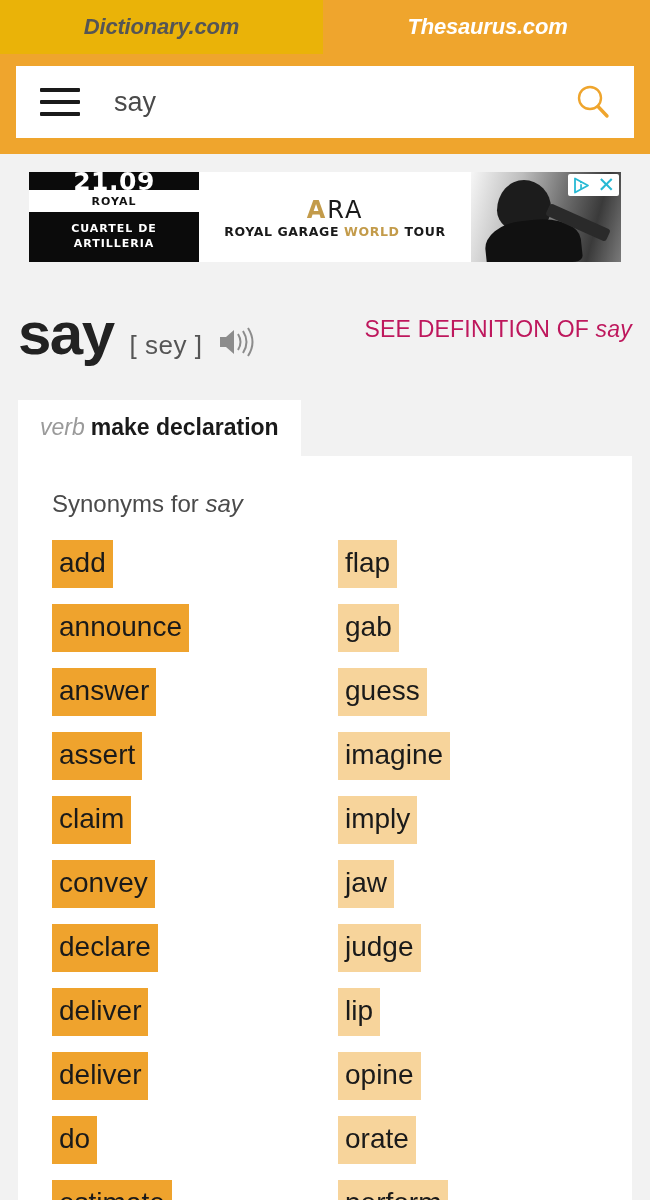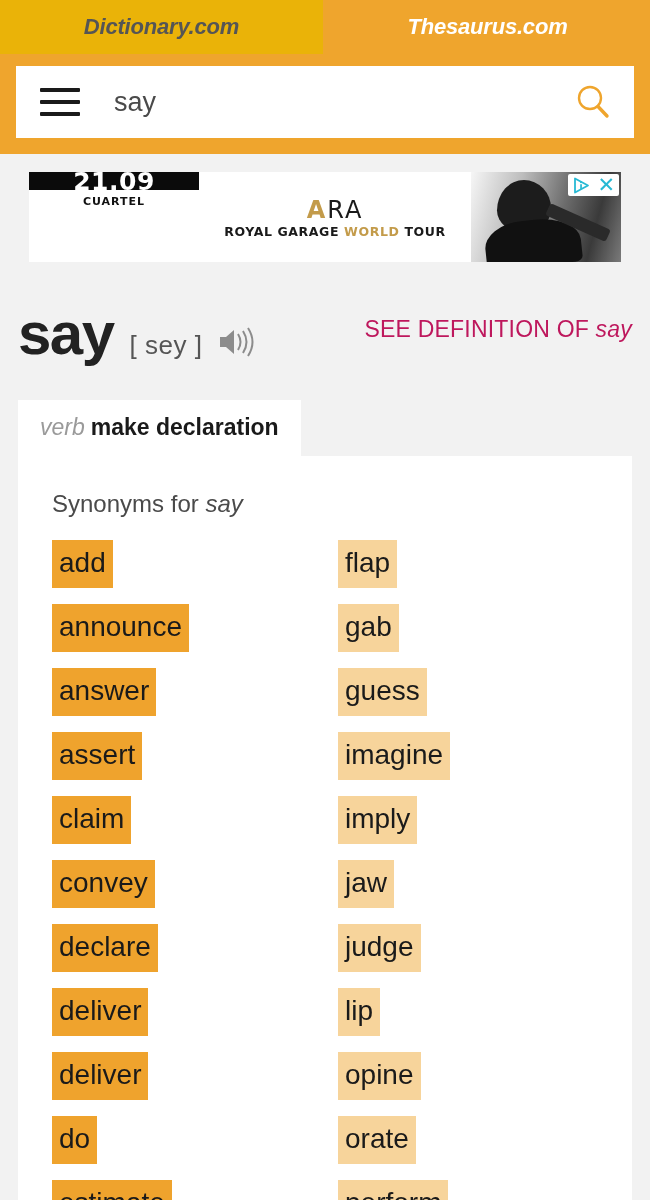--- a/index.html
+++ b/index.html
@@ -404,21 +404,25 @@
 
     </div>
   </div>
 </div>
 
 <div class="ad-region">
   <div class="ad-banner">
 
     <div class="ad-left">
       <div class="ad-date">21.09</div>
-      <div class="ad-city">CUARTEL</div>
+      <div class="ad-city">ROYAL</div>
+      <div class="ad-venue">
+        <span>CUARTEL DE</span>
+        <span>ARTILLERIA</span>
+      </div>
     </div>
 
     <div class="ad-center">
       <div class="ad-artist-1">
         <span class="gold">A</span><span>RA</span>
       </div>
       <div class="ad-tour">
         <span>ROYAL GARAGE </span><span class="gold">WORLD</span><span> TOUR</span>
       </div>
     </div>

